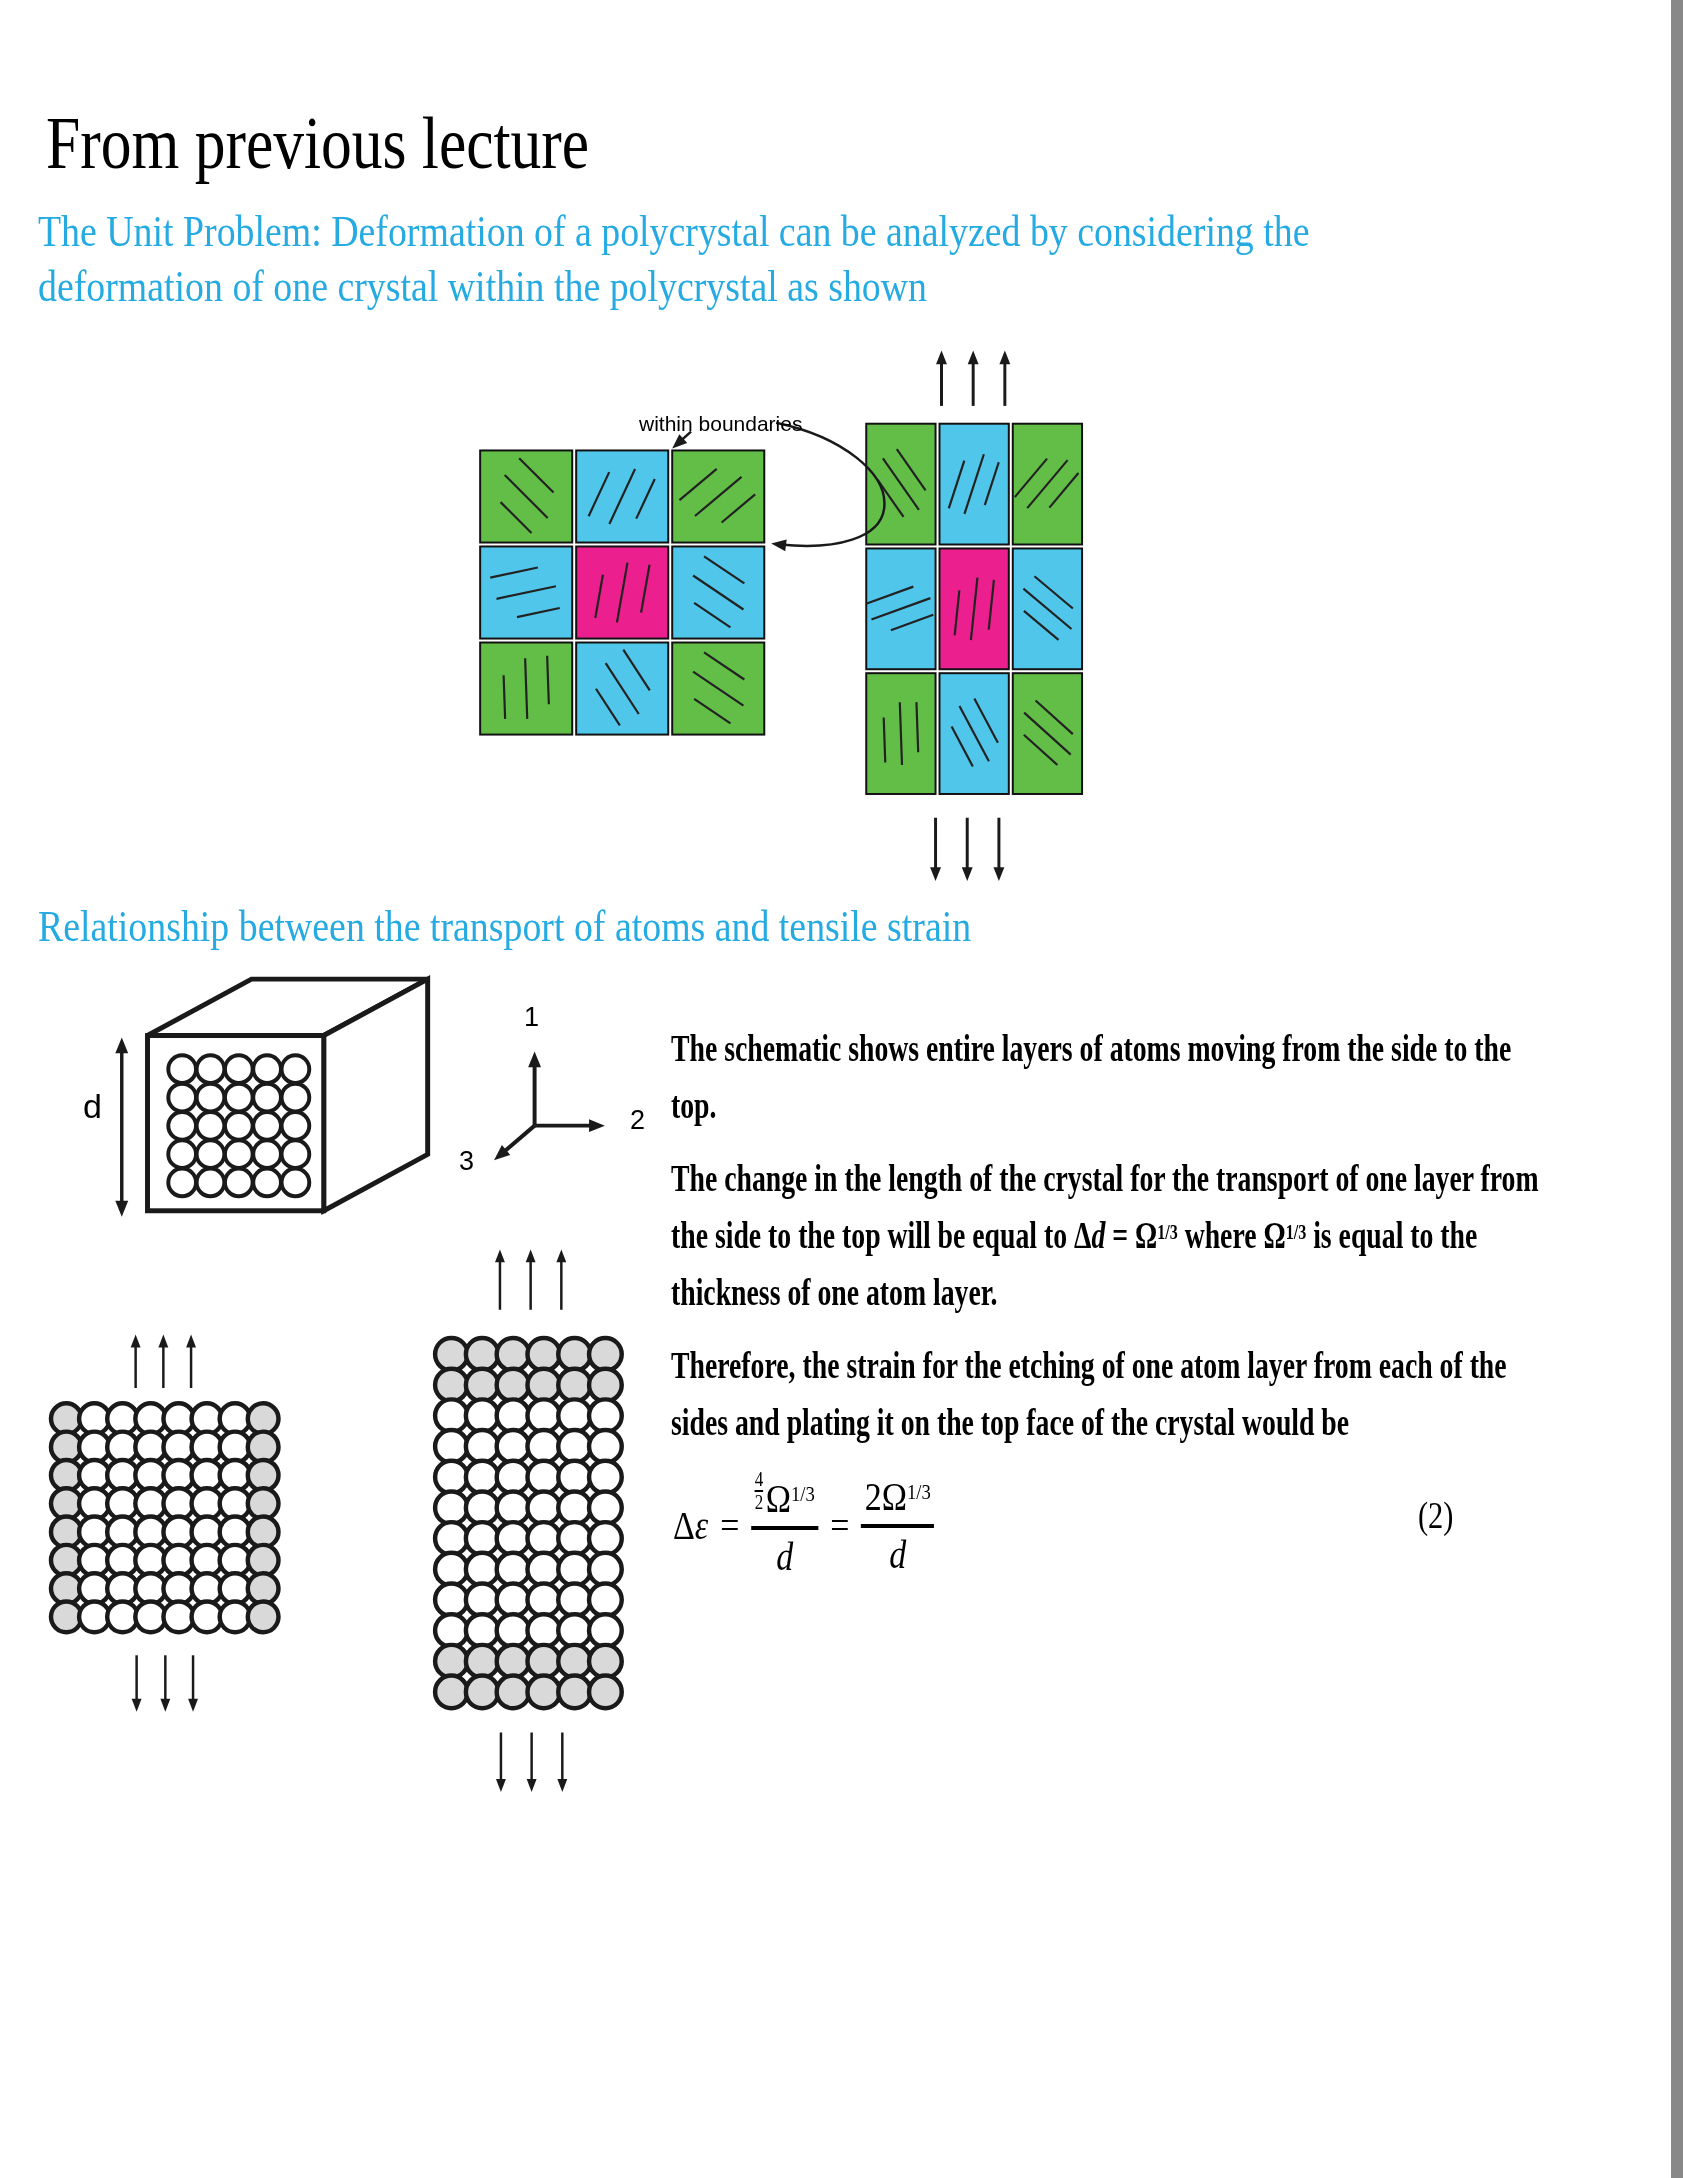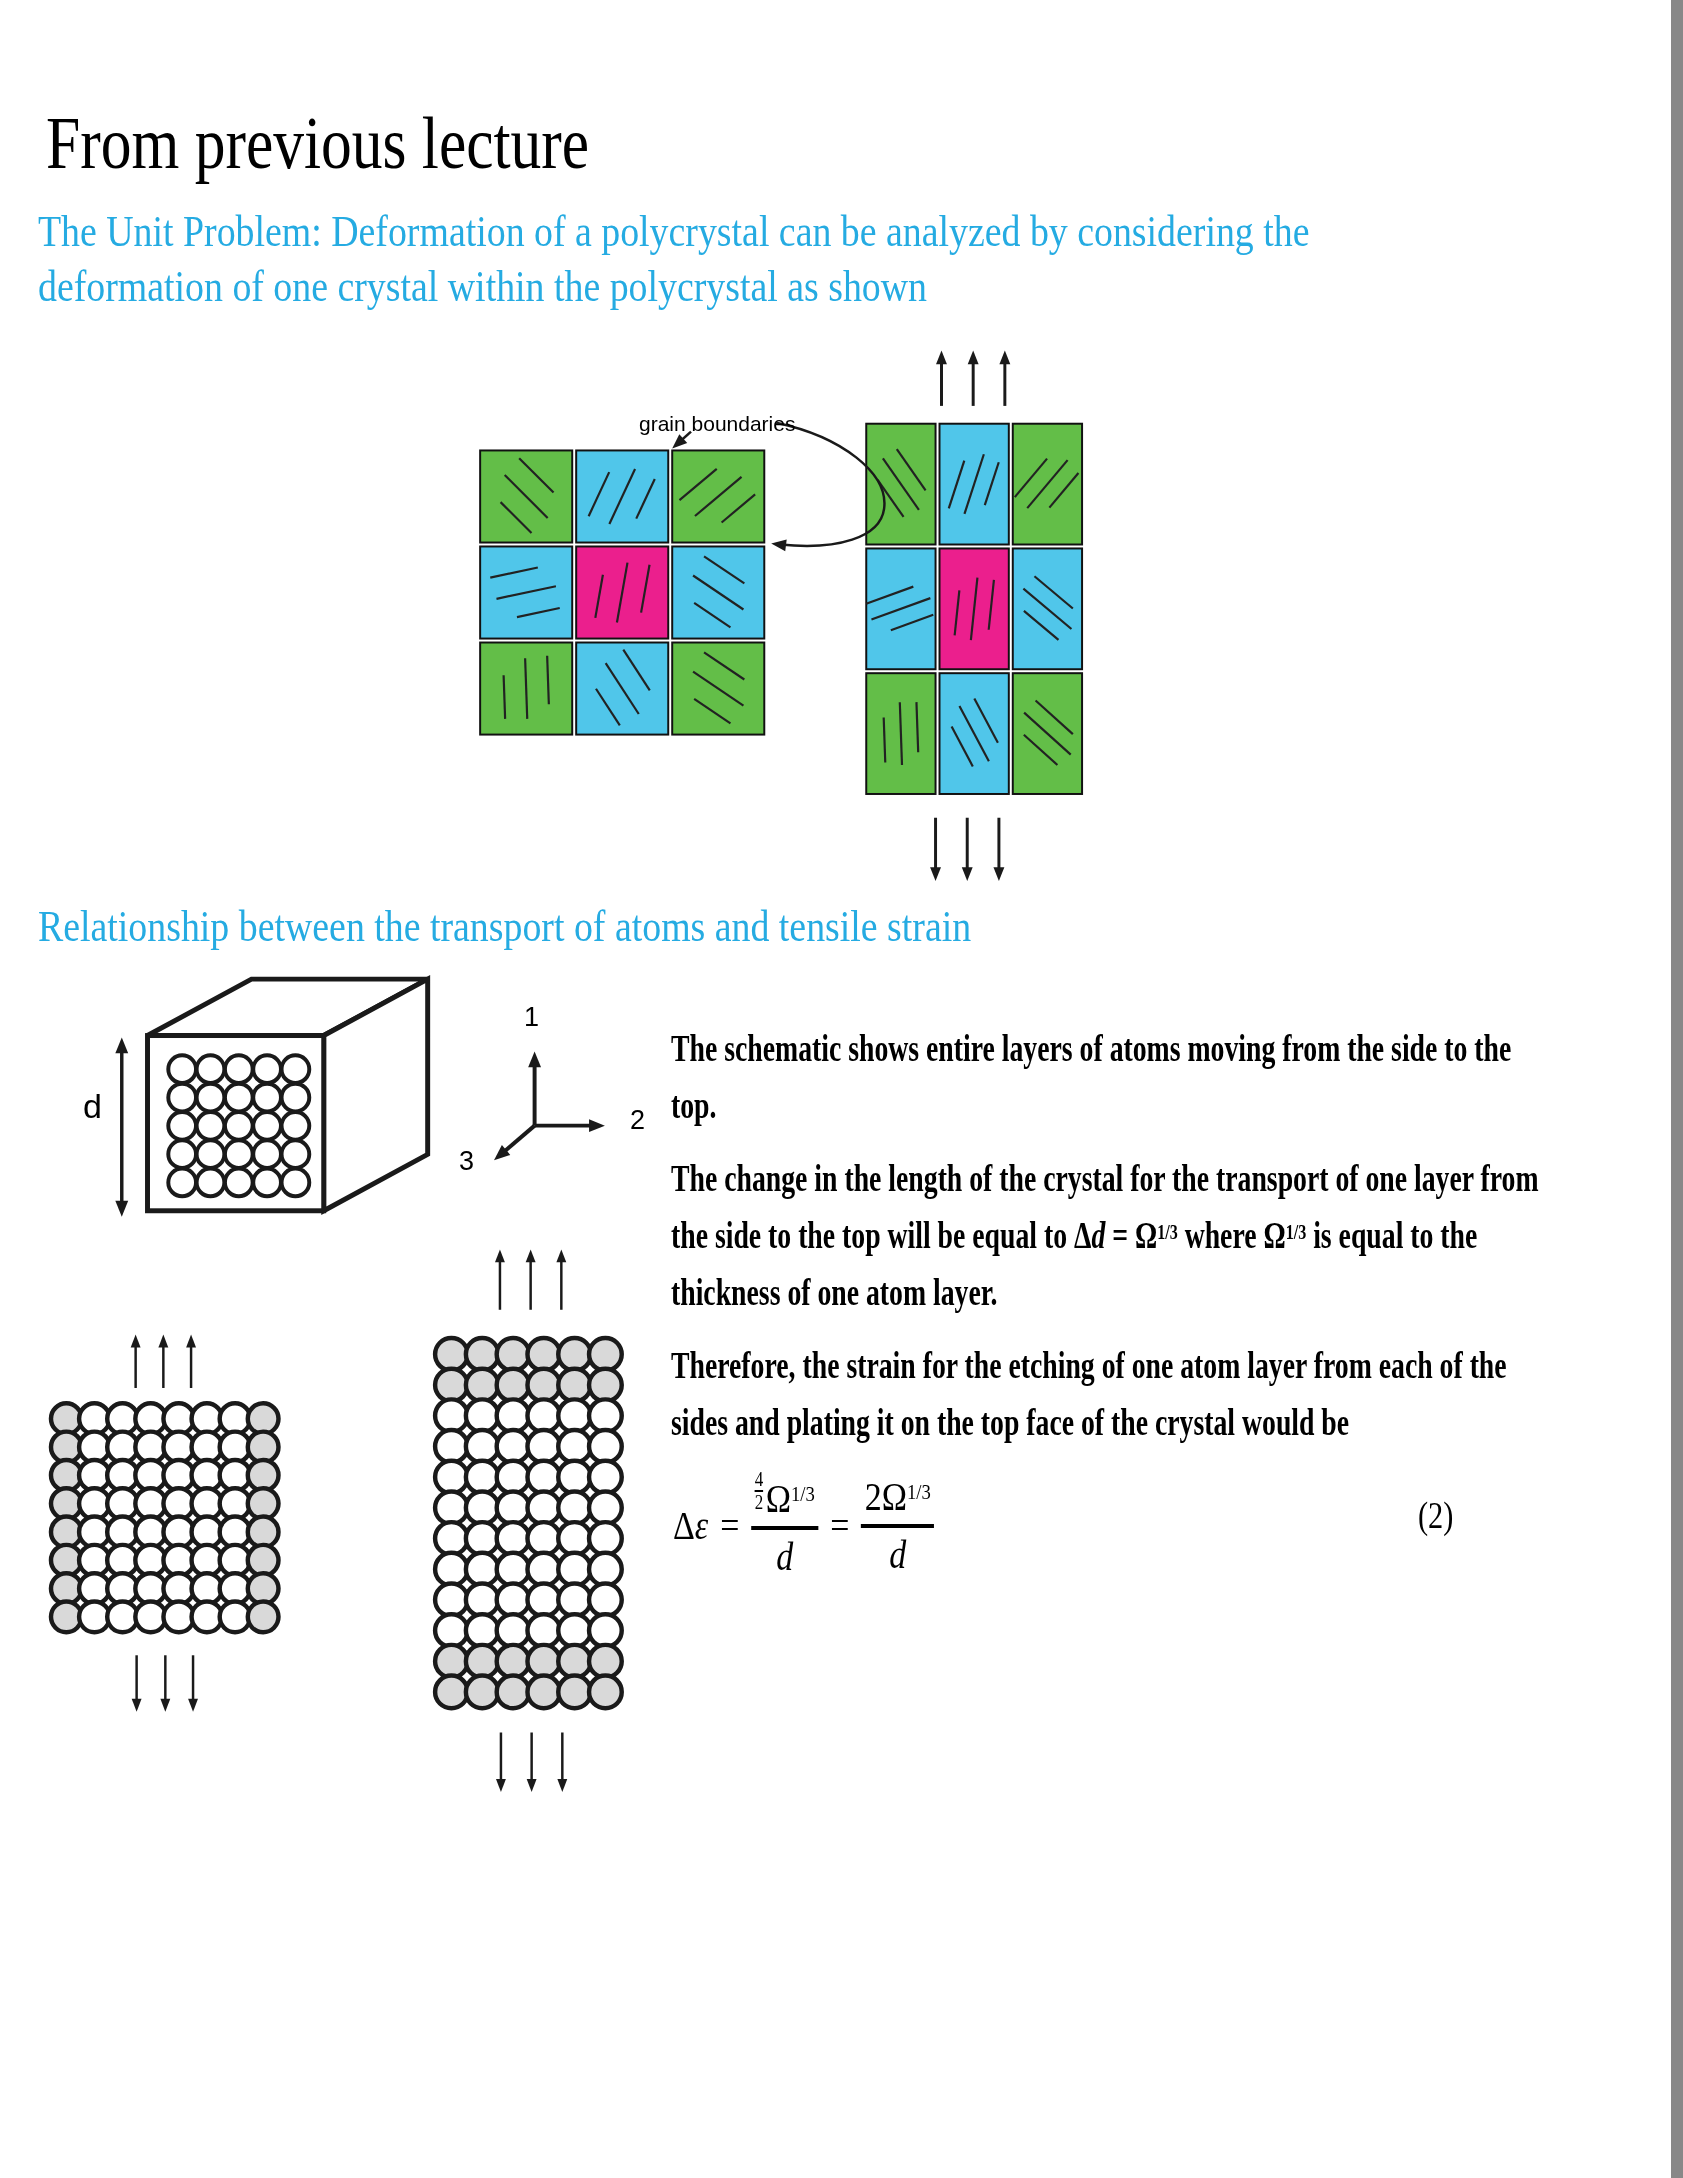--- a/index.html
+++ b/index.html
@@ -327,21 +327,21 @@
       <polygon points="568,1810 563,1797 573,1797" fill="#1a1a1a"></polygon>
     </svg>
 
   <div class="abs title">From previous lecture</div>
 
   <div class="abs h1 h-cyan" style="color: rgb(37, 171, 226);">
     <div>The Unit Problem: Deformation of a polycrystal can be analyzed by considering the</div>
     <div>deformation of one crystal within the polycrystal as shown</div>
   </div>
 
-  <div class="abs grain-label">grain boundaries</div>
+  <div class="abs grain-label">within boundaries</div>
 
   <div class="abs h2 h-cyan" style="color: rgb(37, 171, 226);">Relationship between the transport of atoms and tensile strain</div>
 
   <div class="abs d-label">d</div>
   <div class="abs ax-label ax1">1</div>
   <div class="abs ax-label ax2">2</div>
   <div class="abs ax-label ax3">3</div>
 
   <div class="abs bodycol">
     <div class="tl">The schematic shows entire layers of atoms moving from the side to the</div>

